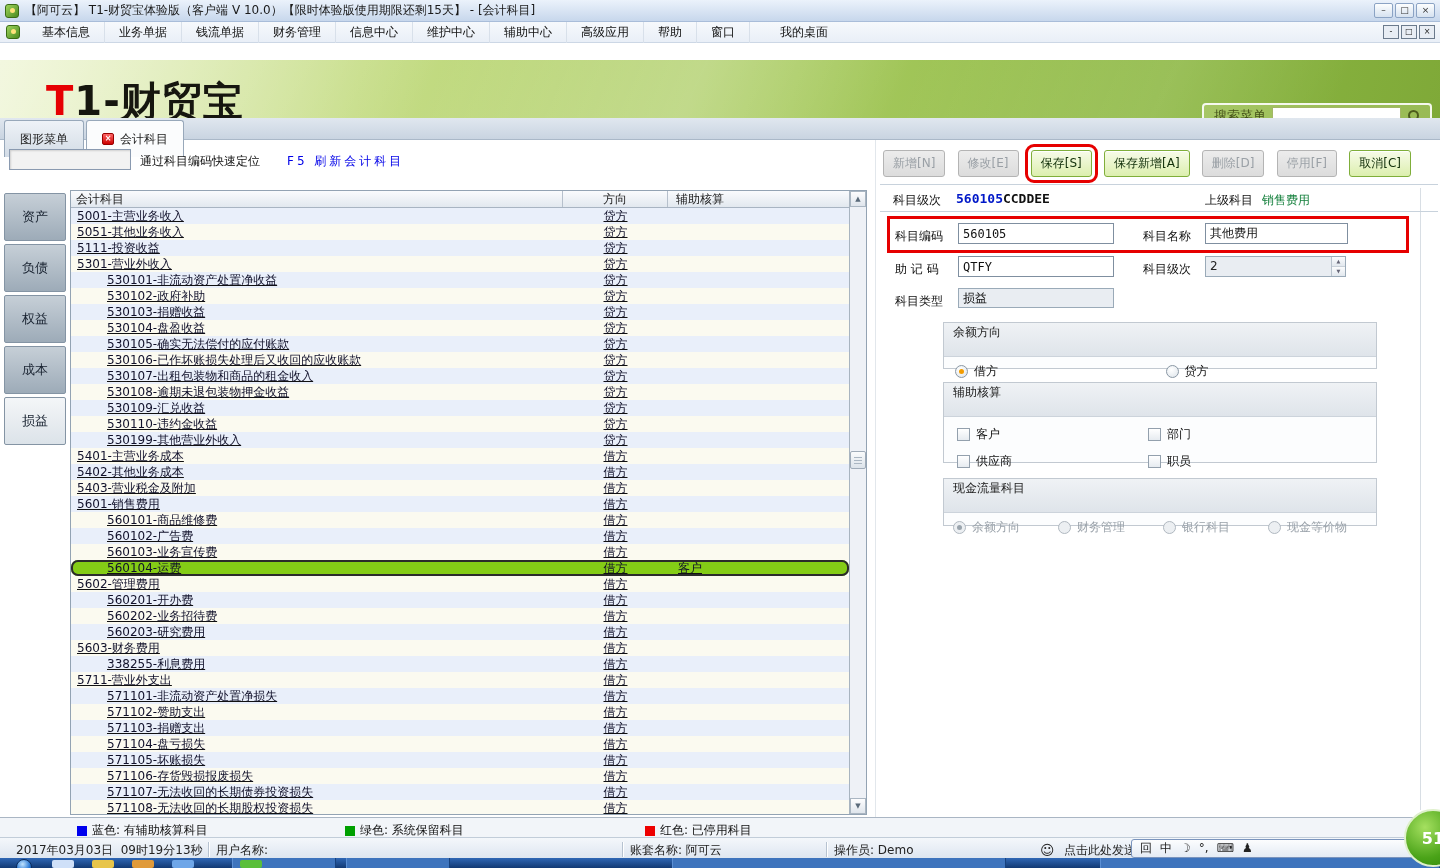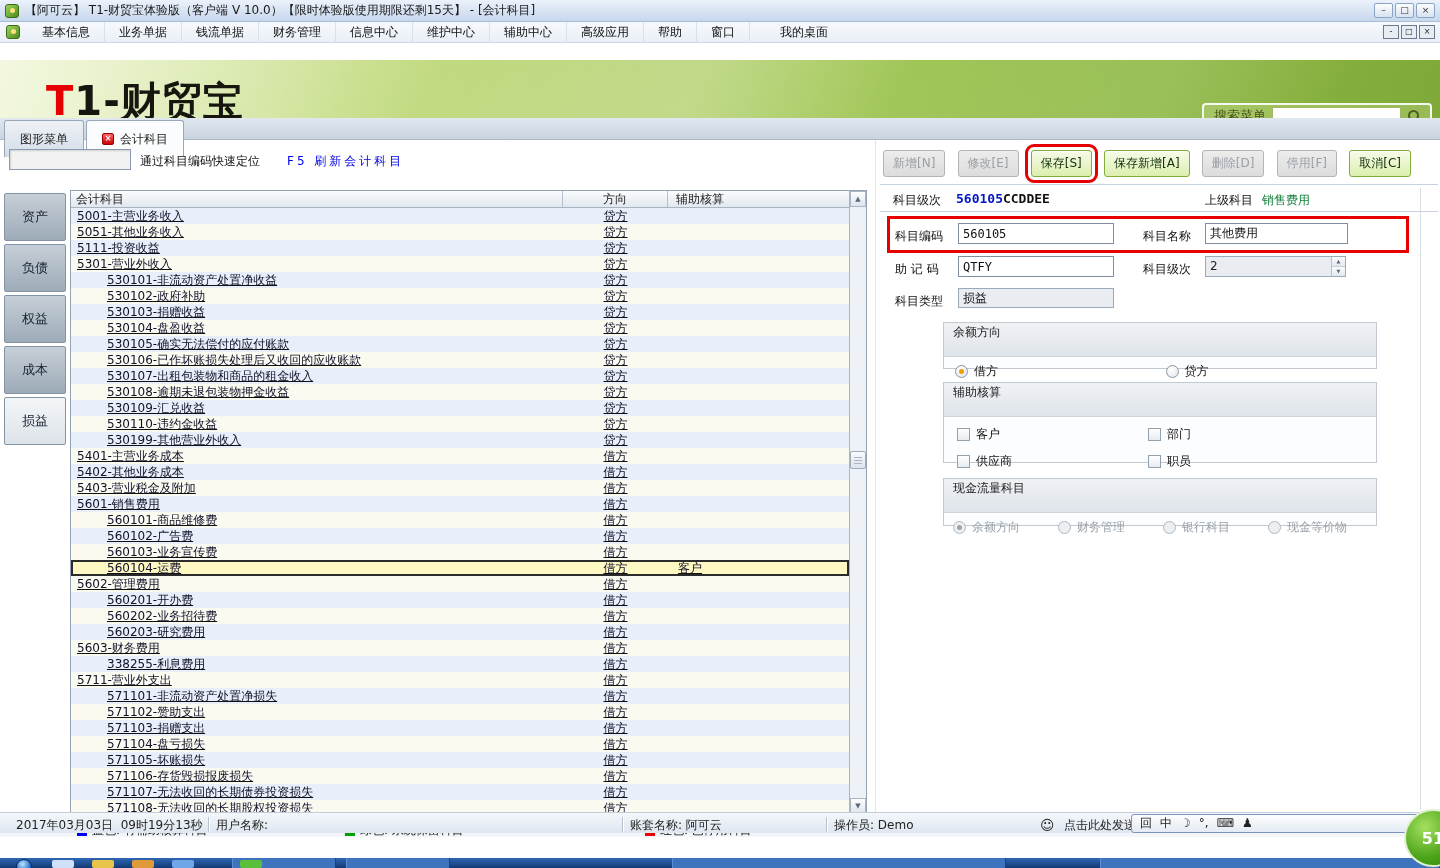--- a/index.html
+++ b/index.html
@@ -54,21 +54,21 @@
 
 .table{left:70px;top:190px;width:797px;height:625px;border:1px solid #93a3b3;background:#fff;}
 .thead{position:absolute;left:0;top:0;right:17px;height:17px;display:flex;background:linear-gradient(#fafbfd,#e2e8ef);border-bottom:1px solid #a8b4c2;}
 .th{line-height:16px;color:#222;white-space:nowrap;overflow:hidden;}
 .th1{width:492px;padding-left:5px;border-right:1px solid #b6c0cc;}
 .th2{width:105px;text-align:center;border-right:1px solid #b6c0cc;}
 .th3{flex:1;padding-left:8px;}
 .tbody{position:absolute;left:0;top:17px;right:17px;bottom:0;overflow:hidden;text-decoration:underline;}
 .trow{display:flex;height:16px;line-height:16px;color:#10102a;background:#e9effa;}
 .trow.alt{background:#fbfaf0;}
-.trow.selected{background:#fef9c3;outline:2px solid #2b2b2b;outline-offset:-2px;position:relative;z-index:2;}
+.trow.selected{background:#84cc16;outline:2px solid #2b2b2b;outline-offset:-2px;position:relative;z-index:2;border-radius:7px;}
 .c1{width:492px;padding-left:6px;white-space:nowrap;overflow:hidden;}
 .c1.lv2{padding-left:36px;}
 .c2{width:105px;text-align:center;}
 .c3{flex:1;padding-left:10px;white-space:nowrap;}
 .vscroll{position:absolute;right:0;top:0;bottom:0;width:17px;background:#eef1f6;border-left:1px solid #a8b4c0;}
 .sarr{position:absolute;left:0;width:16px;height:16px;background:linear-gradient(#fdfdfe,#dfe5ec);border:1px solid #aab6c2;font-size:7px;color:#5a6a7a;text-align:center;line-height:14px;}
 .sarr.up{top:0;}
 .sarr.down{bottom:0;}
 .sthumb{position:absolute;left:0;top:260px;width:16px;height:18px;background:linear-gradient(#fafbfc,#dce3ea);border:1px solid #9fabb8;border-radius:2px;}
 .sthumb::after{content:"";position:absolute;left:3px;right:3px;top:5px;height:7px;background:repeating-linear-gradient(#aab6c2 0 1px,transparent 1px 3px);}
@@ -131,21 +131,21 @@
 .grp.disabled .radio.on::after{background:#9aa4ad;}
 .chk{width:13px;height:13px;border:1px solid #93a0ad;background:linear-gradient(#fff,#e6ebf0);display:inline-block;flex:0 0 auto;}
 
 
 .legend{left:0;top:817px;width:1440px;height:20px;border-top:1px solid #aab6c4;background:#f2f5f9;}
 .lgd{position:absolute;top:4px;display:flex;align-items:center;gap:5px;color:#111;}
 .lgd:nth-child(1){left:77px;} .lgd:nth-child(2){left:345px;} .lgd:nth-child(3){left:645px;}
 .sw{width:10px;height:10px;display:inline-block;}
 
 
-.statusbar{left:0;top:812px;width:1440px;height:21px;background:linear-gradient(#f4f7fb,#dee6f0);border-top:1px solid #c2cdd9;}
+.statusbar{left:0;top:837px;width:1440px;height:21px;background:linear-gradient(#f4f7fb,#dee6f0);border-top:1px solid #c2cdd9;}
 .statusbar span{position:absolute;top:4px;white-space:pre;color:#222;}
 .st-sep{width:1px;height:15px;top:3px;background:#b6c2d0;box-shadow:1px 0 0 #fff;}
 .s1{left:208px;} .s2{left:622px;} .s3{left:826px;}
 .st-date{left:16px;} .st-user{left:216px;} .st-acct{left:630px;} .st-oper{left:834px;}
 .smiley{left:1040px;top:2px;font-size:14px;color:#eca800;}
 .st-send{left:1064px;}
 .imebar{left:1131px !important;top:1px !important;width:320px;height:19px;background:linear-gradient(#fcfdfe,#e4ebf4);border:1px solid #7a94bd;border-radius:3px;display:flex;align-items:center;gap:8px;padding:0 8px;}
 .imeic{font-size:12px;color:#1c3a6b;line-height:17px;position:static !important;}
 
 

